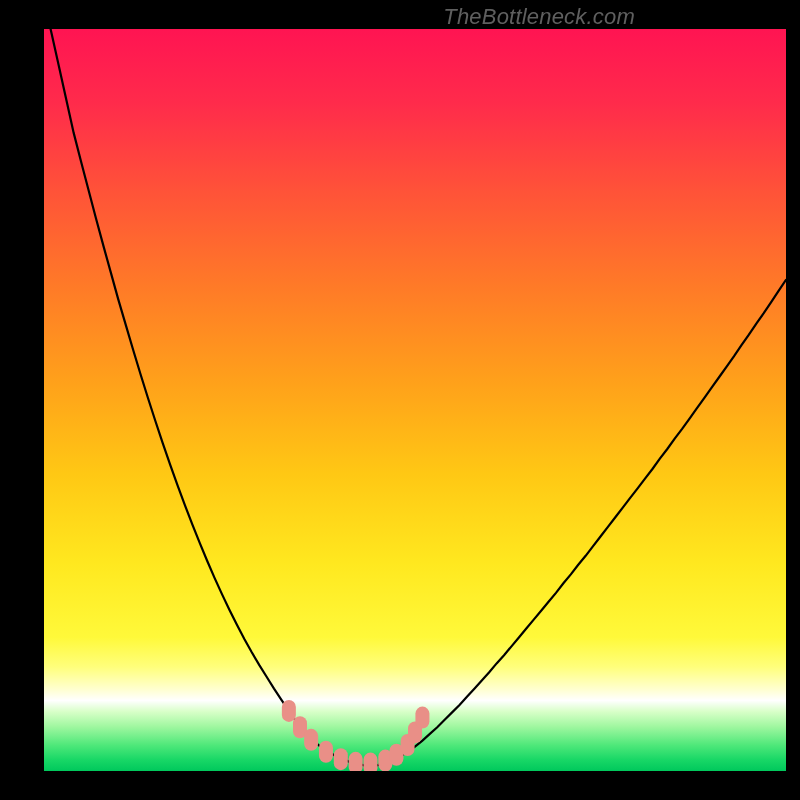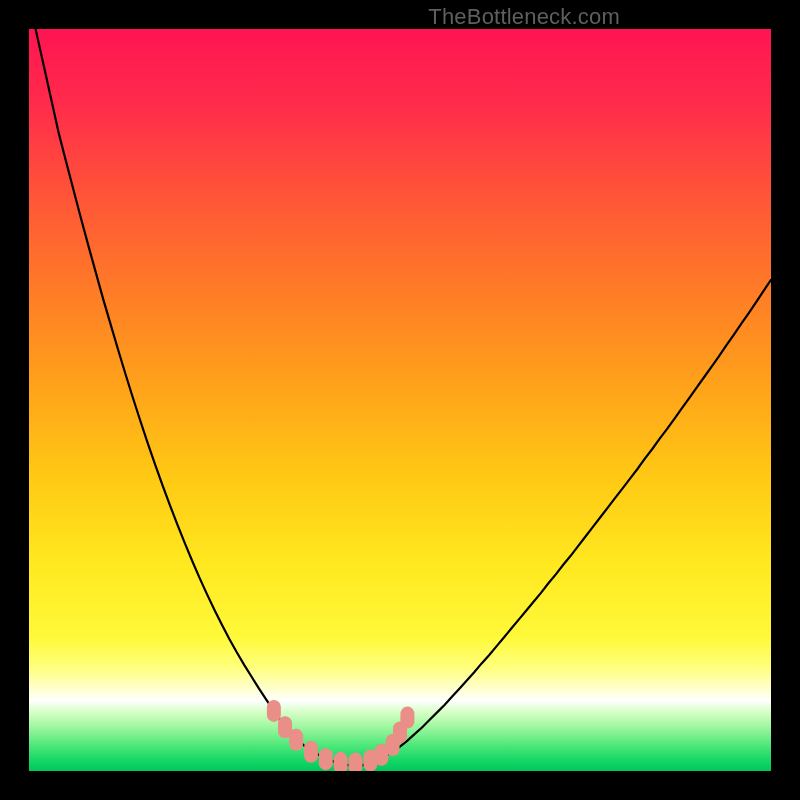--- a/index.html
+++ b/index.html
@@ -5,25 +5,26 @@
   html, body {
     margin: 0;
     padding: 0;
     width: 800px;
     height: 800px;
     background: #000;
     overflow: hidden;
   }
   .frame {
     position: absolute;
-    left: 0;
+    left: 15px;
     top: 0;
     width: 632px;
     height: 800px;
     background: #000;
+    font-style: italic;
   }
   .plot {
     position: absolute;
     left: 29px;
     top: 29px;
     width: 742px;
     height: 742px;
   }
   .plot svg {
     position: absolute;

